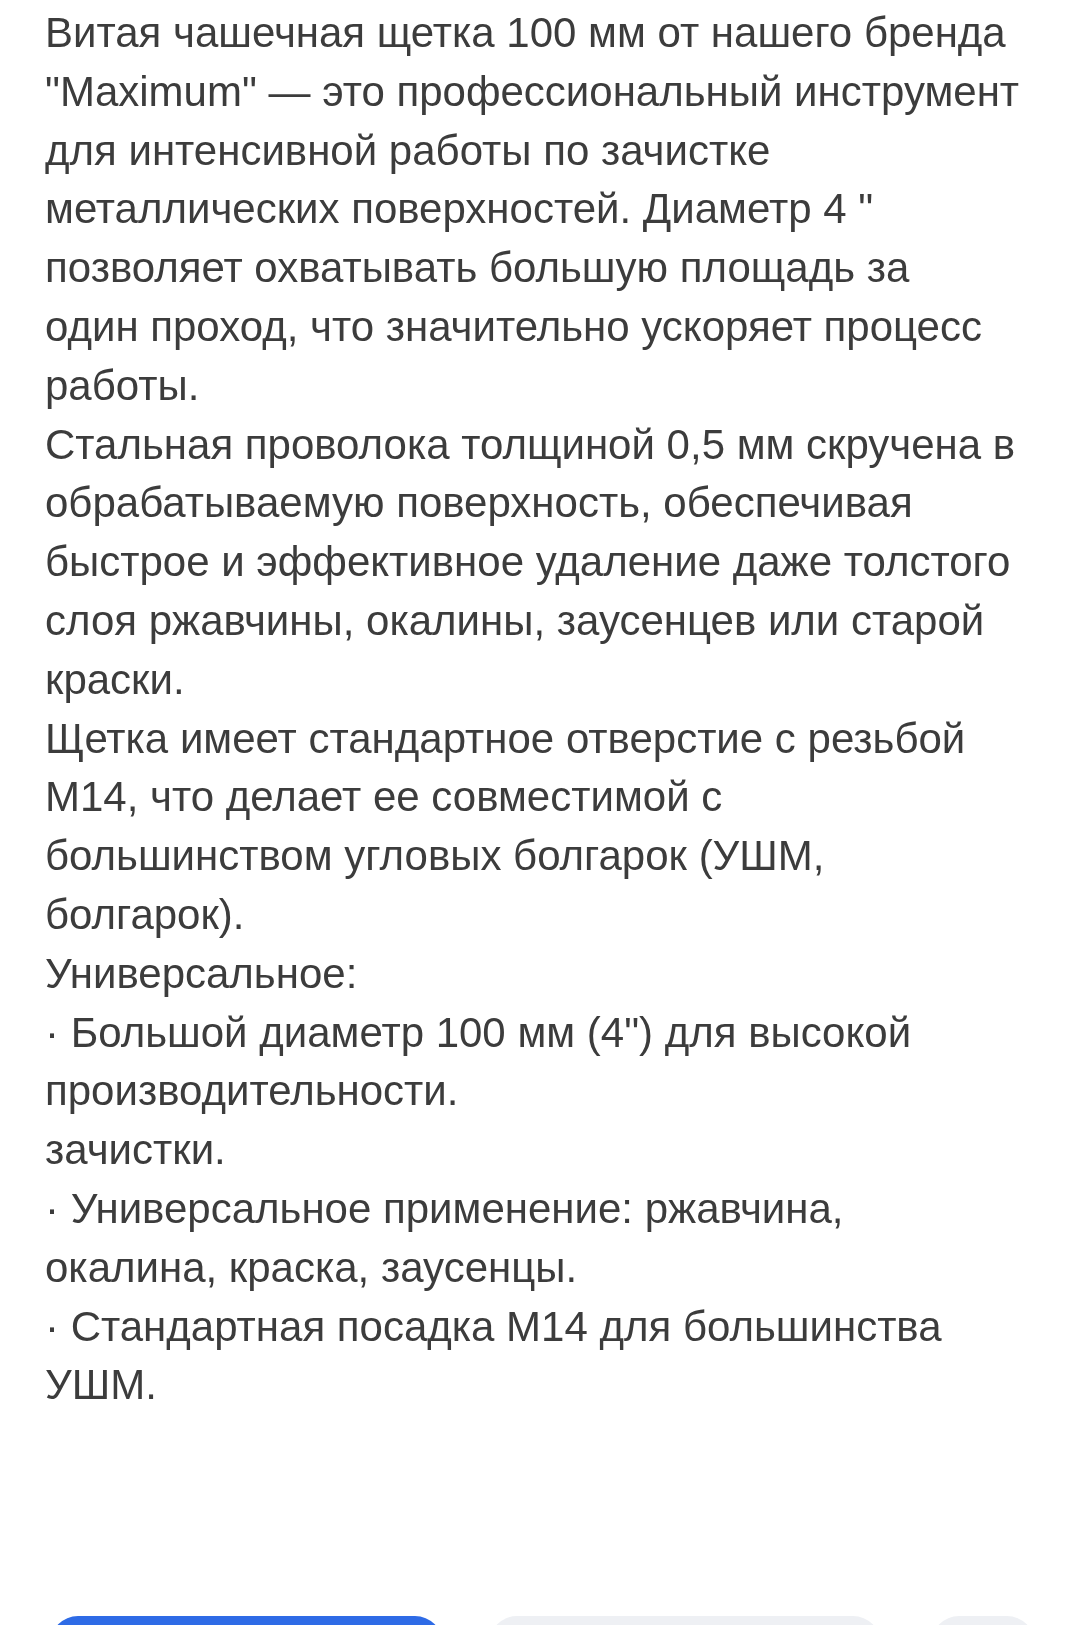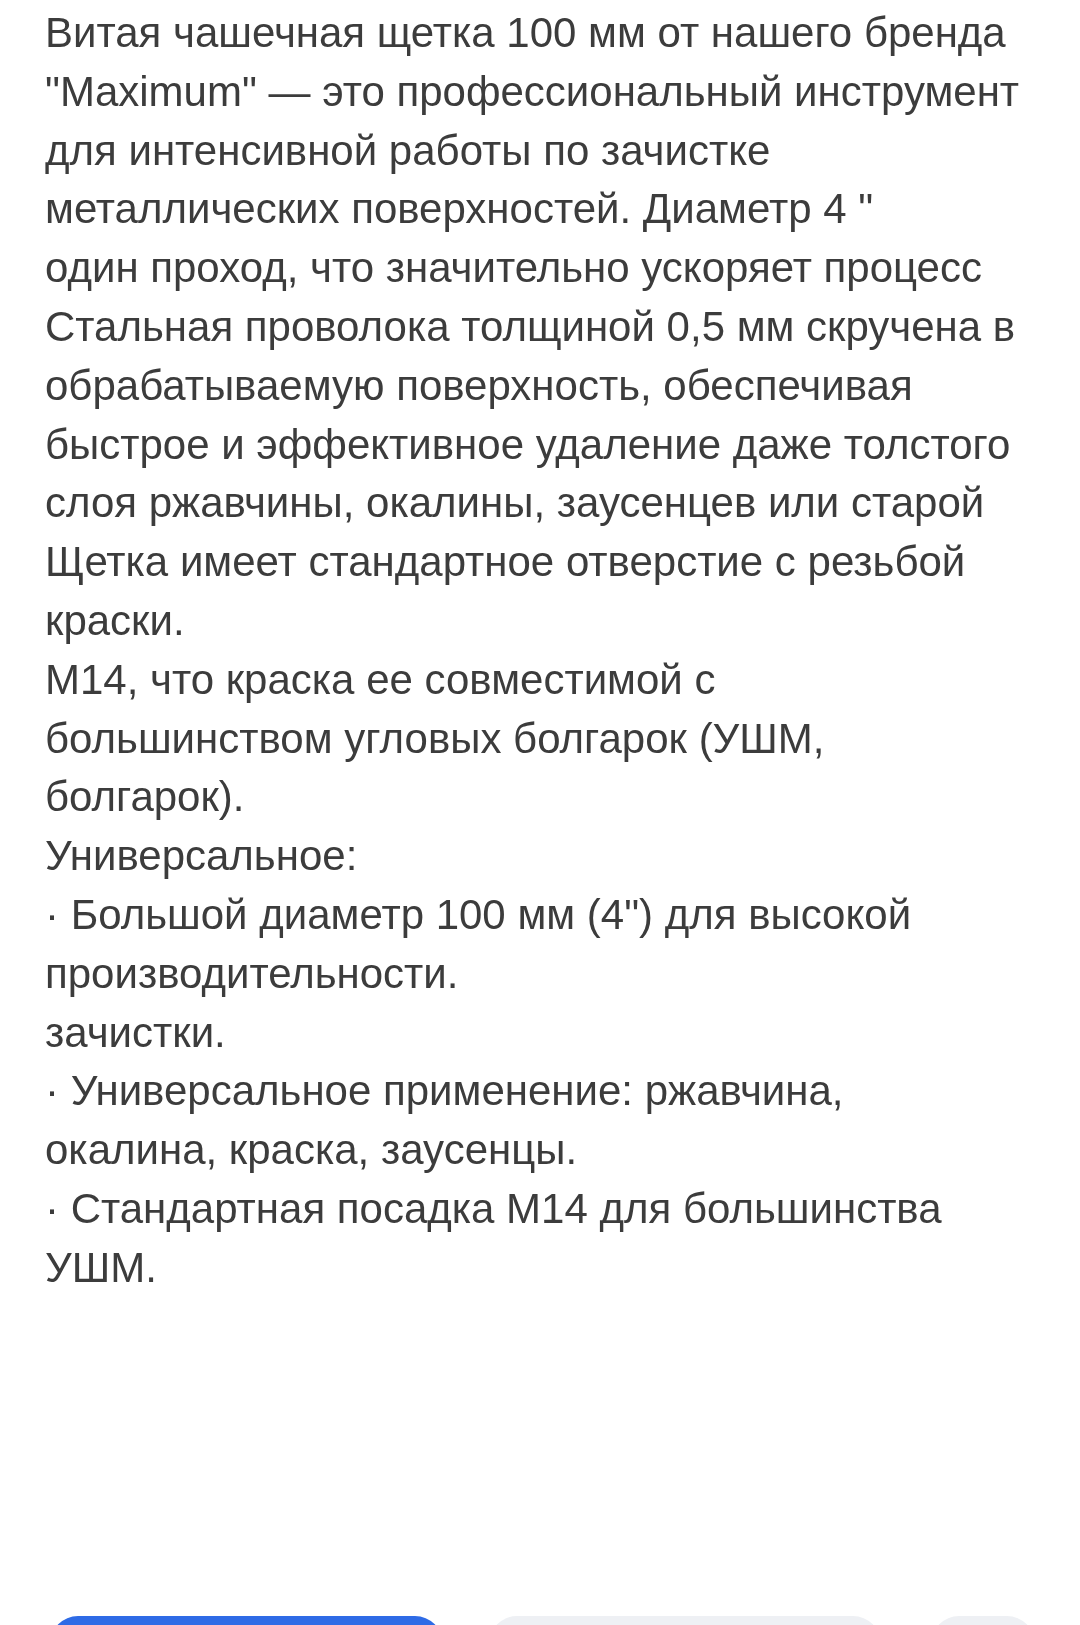--- a/index.html
+++ b/index.html
@@ -48,28 +48,30 @@
   .btn-more      { left: 931px; width: 104px; }
 </style>
 </head>
 <body>
 
 <div class="description">
     <div class="line">Витая чашечная щетка 100 мм от нашего бренда</div>
     <div class="line">"Maximum" — это профессиональный инструмент</div>
     <div class="line">для интенсивной работы по зачистке</div>
     <div class="line">металлических поверхностей. Диаметр 4 "</div>
+    <div class="line">позволяет охватывать большую площадь за</div>
     <div class="line">один проход, что значительно ускоряет процесс</div>
+    <div class="line">работы.</div>
     <div class="line">Стальная проволока толщиной 0,5 мм скручена в</div>
     <div class="line">обрабатываемую поверхность, обеспечивая</div>
     <div class="line">быстрое и эффективное удаление даже толстого</div>
     <div class="line">слоя ржавчины, окалины, заусенцев или старой</div>
+    <div class="line">краски.</div>
     <div class="line">Щетка имеет стандартное отверстие с резьбой</div>
-    <div class="line">краски.</div>
-    <div class="line">М14, что краска ее совместимой с</div>
+    <div class="line">М14, что делает ее совместимой с</div>
     <div class="line">большинством угловых болгарок (УШМ,</div>
     <div class="line">болгарок).</div>
     <div class="line">Универсальное:</div>
     <div class="line">· Большой диаметр 100 мм (4") для высокой</div>
     <div class="line">производительности.</div>
     <div class="line">зачистки.</div>
     <div class="line">· Универсальное применение: ржавчина,</div>
     <div class="line">окалина, краска, заусенцы.</div>
     <div class="line">· Стандартная посадка М14 для большинства</div>
     <div class="line">УШМ.</div>

